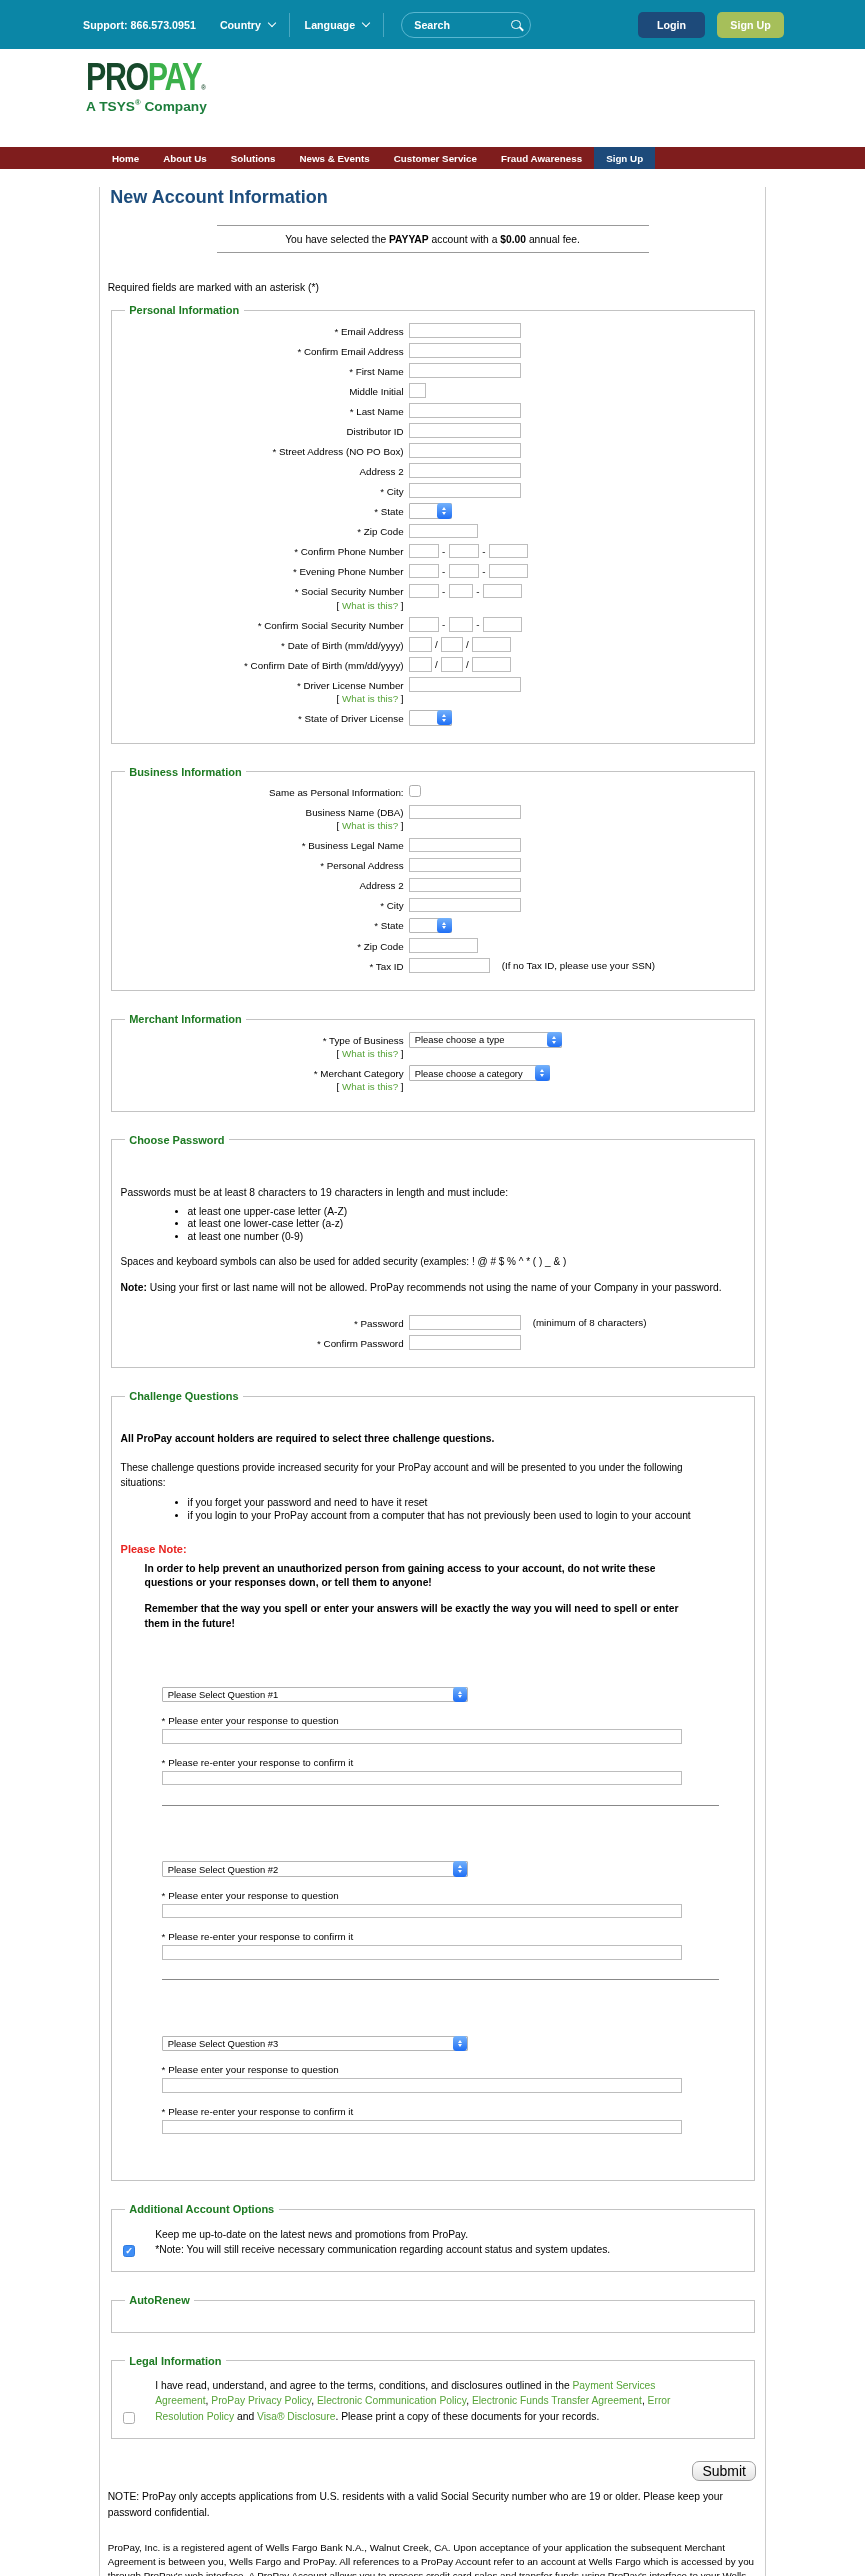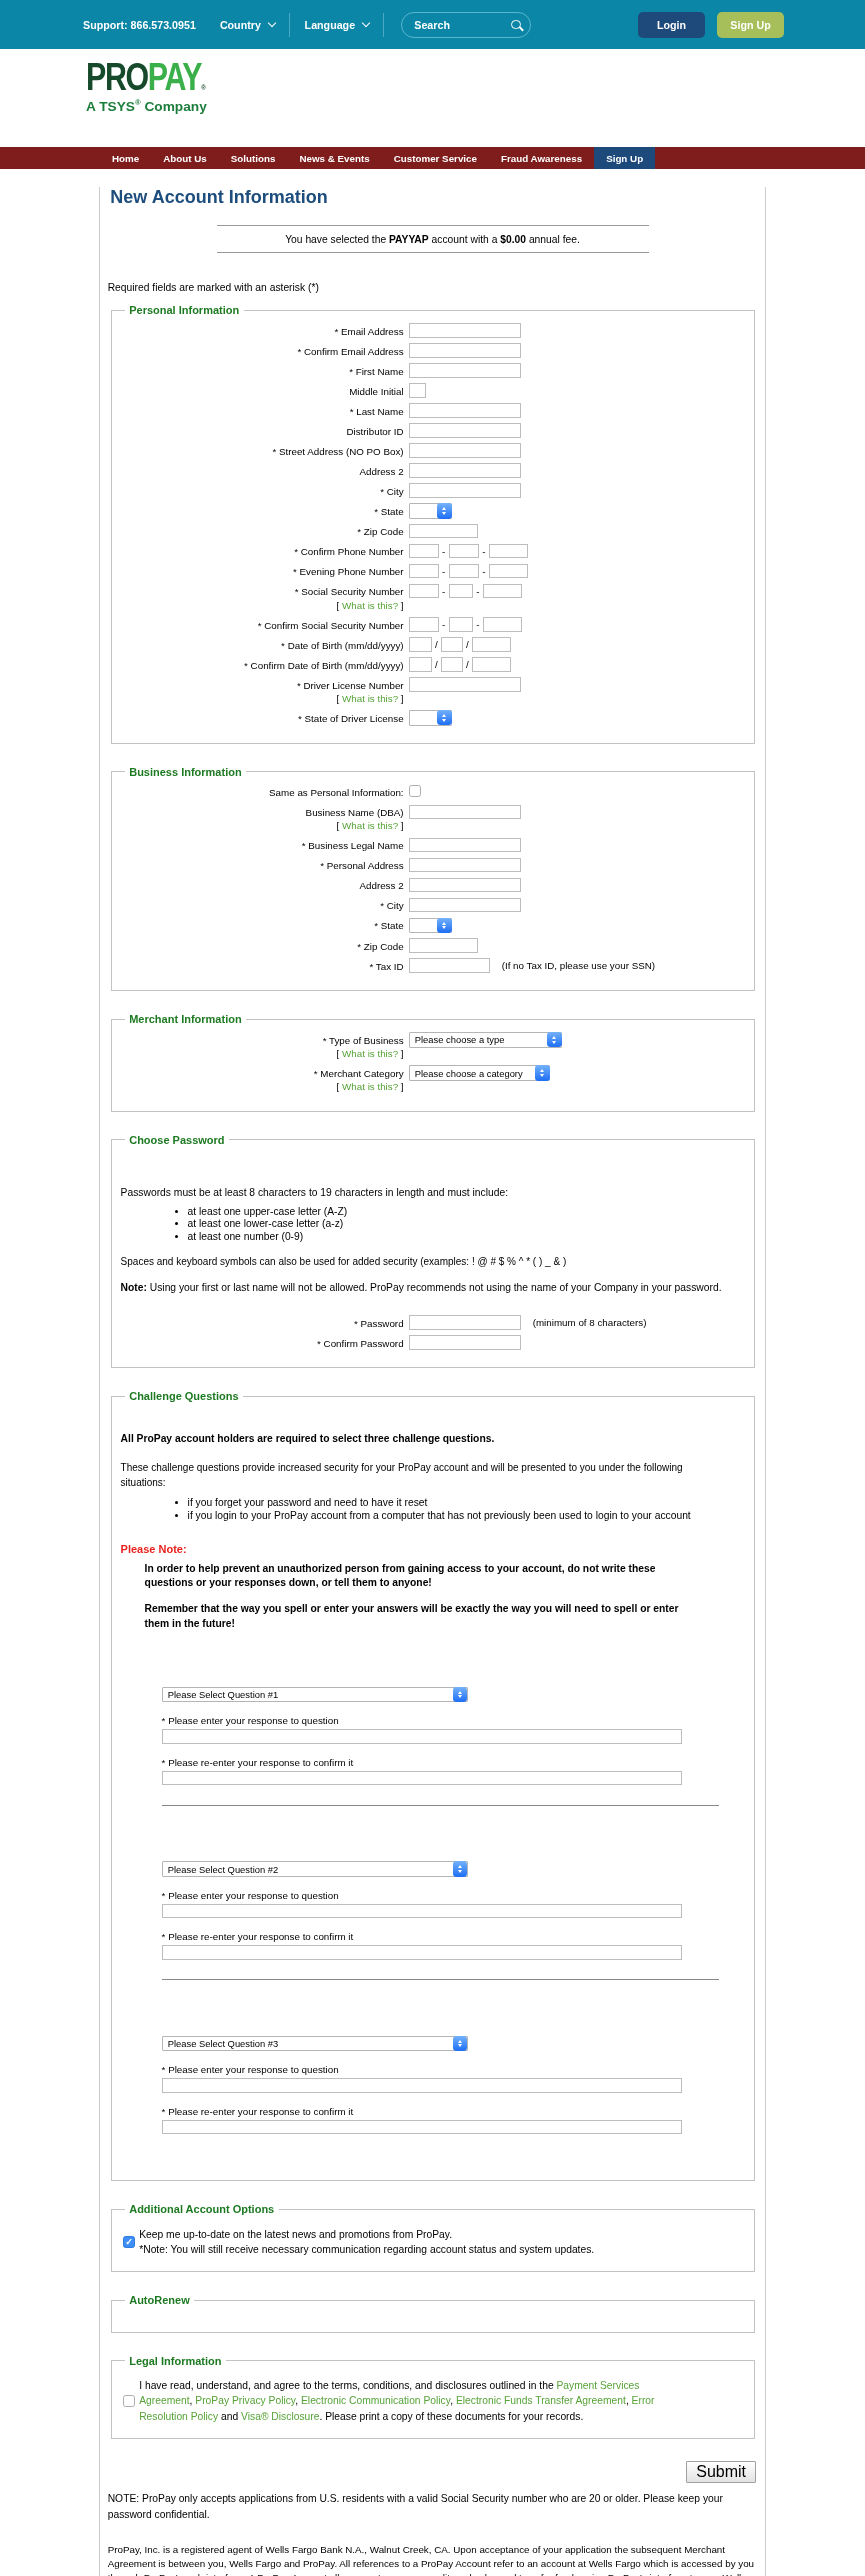--- a/index.html
+++ b/index.html
@@ -85,28 +85,28 @@
   .red-note { color:#e8231f; font-weight:bold; font-size:11px; margin:22px 0 6.9px; }
   .bold-ind { font-weight:bold; font-size:10.3px; margin:0 51px 12px 24px; line-height:1.4; }
   .cq-intro-b { font-weight:bold; font-size:10.3px; margin:24px 0 0; }
   .cq-intro { font-size:10px; margin:17px 34px 6.9px 0; line-height:1.45; }
 
   .cq-group { margin-left:41px; margin-top:55px; }
   .cq-label { font-size:9.8px; margin:13px 0 2.6px; }
   .cq-input { width:520px; height:14.6px; border:0.9px solid #bdbdbd; }
   .cq-div { border:none; border-top:0.9px solid #888; width:557px; margin:19px 0 0 41px; }
 
-  .opt-row { display:flex; gap:4px; padding:4.3px 0 1.7px 2.6px; font-size:10.3px; align-items:center; }
+  .opt-row { display:flex; gap:20px; padding:4.3px 0 1.7px 2.6px; font-size:10.3px; align-items:flex-end; }
   .opt-text { line-height:1.5; }
   .legal-fieldset .opt-text { max-width:548px; }
   .legal-fieldset a { color:#56a338; text-decoration:none; cursor:pointer; }
   .autorenew-body { height:6.9px; }
 
   .submit-row { text-align:right; margin:10.3px 8.6px 8.6px 0; }
-  .submit-btn { font-size:16px; padding:0.9px 9.4px; border:0.9px solid #a0a0a0; border-radius:1px;
+  .submit-btn { font-size:14px; padding:0.9px 9.4px; border:0.9px solid #a0a0a0; border-radius:7px;
                 background:linear-gradient(#fefefe,#e3e3e3); cursor:pointer; font-family:"Liberation Sans",sans-serif; }
   .note-para { font-size:10.3px; margin:3.4px 12px 0 7.7px; line-height:1.5; }
   .legal-para { font-size:9.8px; margin:20.6px 10.3px 0 7.7px; line-height:1.45; }
 </style>
 </head>
 <body>
 
 <div class="topbar">
   <span class="support">Support: 866.573.0951</span>
   <div class="dropdown dd-country">
@@ -492,16 +492,16 @@
     <div class="opt-row">
       <div class="checkbox"></div>
       <div class="opt-text">I have read, understand, and agree to the terms, conditions, and disclosures outlined in the <a>Payment Services Agreement</a>, <a>ProPay Privacy Policy</a>, <a>Electronic Communication Policy</a>, <a>Electronic Funds Transfer Agreement</a>, <a>Error Resolution Policy</a> and <a>Visa® Disclosure</a>. Please print a copy of these documents for your records.</div>
     </div>
   </fieldset>
 
   <div class="submit-row">
     <button class="submit-btn">Submit</button>
   </div>
 
-  <div class="note-para">NOTE: ProPay only accepts applications from U.S. residents with a valid Social Security number who are 20 or older. Please keep your password confidential.</div>
+  <div class="note-para">NOTE: ProPay only accepts applications from U.S. residents with a valid Social Security number who are 19 or older. Please keep your password confidential.</div>
   <div class="legal-para">ProPay, Inc. is a registered agent of Wells Fargo Bank N.A., Walnut Creek, CA. Upon acceptance of your application the subsequent Merchant Agreement is between you, Wells Fargo and ProPay. All references to a ProPay Account refer to an account at Wells Fargo which is accessed by you through ProPay's web interface. A ProPay Account allows you to process credit card sales and transfer funds using ProPay's interface to your Wells Fargo account. Wells Fargo is responsible for settling all merchant funds.</div>
 </div>
 
 
 </body></html>

